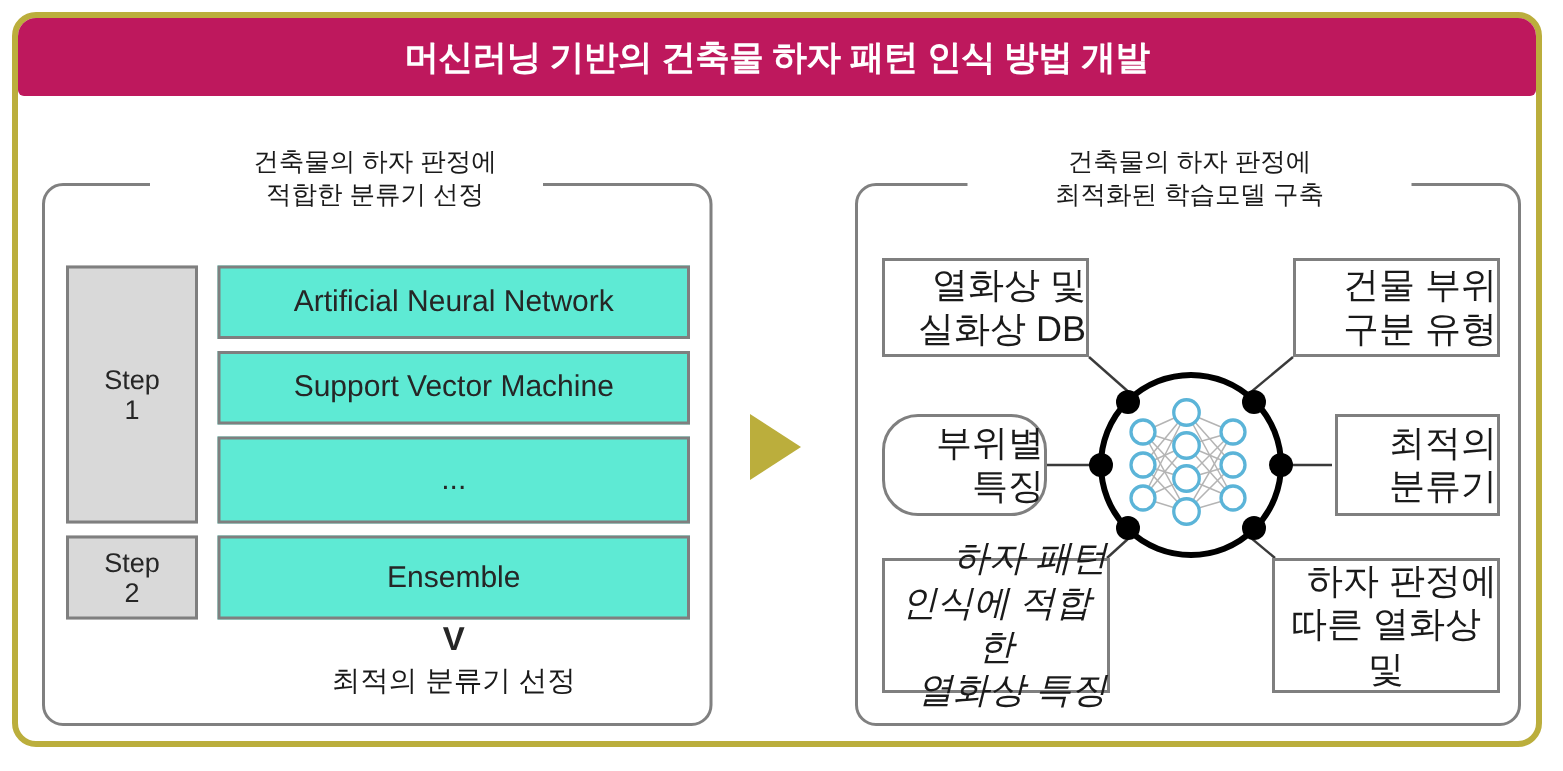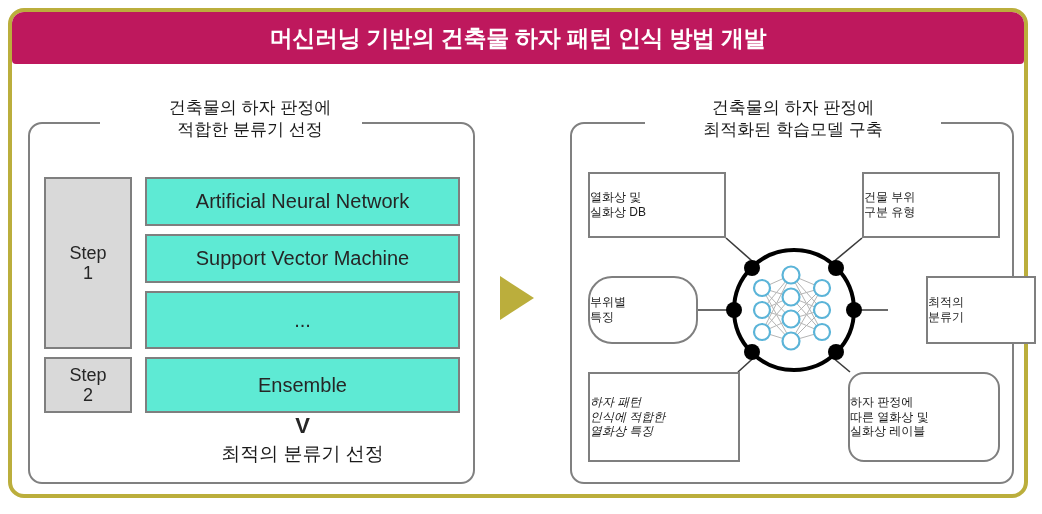--- a/index.html
+++ b/index.html
@@ -145,36 +145,36 @@
   #caption-right { left: 660px; top: 97px; width: 266px; }
   #notch-right { left: 645px; width: 296px; }
 
   .node-box {
     position: absolute;
     background: #ffffff;
     border: 2px solid #7F7F7F;
     box-sizing: border-box;
     display: flex;
     flex-direction: column;
-    align-items: flex-start;
+    align-items: flex-end;
     justify-content: center;
-    font-size: 12px;
+    font-size: 24px;
     color: #1a1a1a;
     line-height: 1.22;
     text-align: center;
     z-index: 3;
   }
   .node-box span { display: block; }
 
   #nb-tl { left: 588px; top: 172px; width: 138px; height: 66px; }
   #nb-tr { left: 862px; top: 172px; width: 138px; height: 66px; }
   #nb-ml { left: 588px; top: 276px; width: 110px; height: 68px; border-radius: 24px; }
-  #nb-mr { left: 890px; top: 276px; width: 110px; height: 68px; margin-left: 36px; }
+  #nb-mr { left: 890px; top: 276px; width: 110px; height: 68px; }
   #nb-bl { left: 588px; top: 372px; width: 152px; height: 90px; font-style: italic; }
-  #nb-br { left: 848px; top: 372px; width: 152px; height: 90px; border-radius: 16px; }
+  #nb-br { left: 848px; top: 372px; width: 152px; height: 90px; }
 
   #hub-svg {
     position: absolute;
     left: 570px;
     top: 122px;
     width: 444px;
     height: 362px;
     z-index: 1;
   }
 
@@ -313,16 +313,15 @@
     <span>분류기</span>
   </div>
   <div class="node-box" id="nb-bl">
     <span>하자 패턴</span>
     <span>인식에 적합한</span>
     <span>열화상 특징</span>
   </div>
   <div class="node-box" id="nb-br">
     <span>하자 판정에</span>
     <span>따른 열화상 및</span>
-    <span>실화상 레이블</span>
   </div>
 
 </div>
 
 </body></html>

